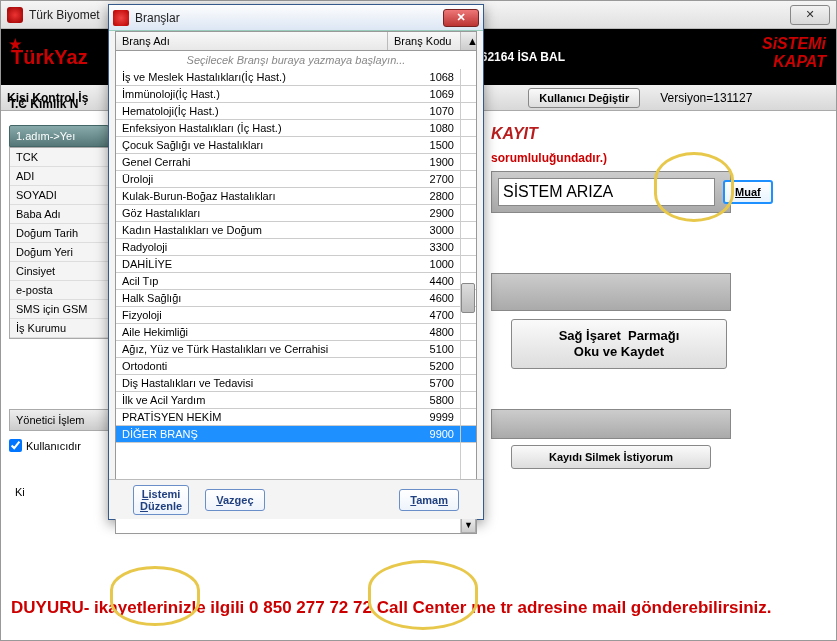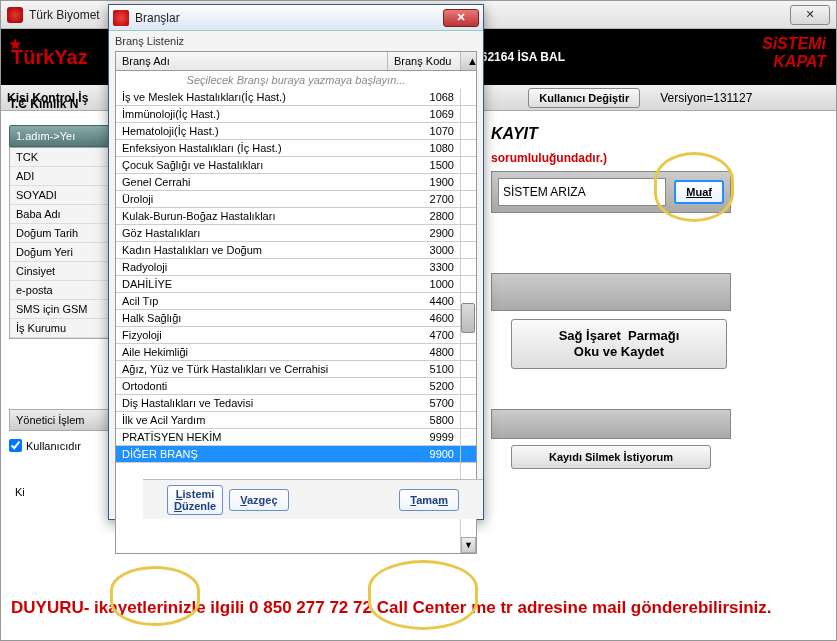--- a/index.html
+++ b/index.html
@@ -27,24 +27,24 @@
 
   .left-panel { position: absolute; left: 8px; top: 12px; width: 100px; }
   .step-head { background: linear-gradient(#8aa,#577); color:#fff; padding:4px 6px; font-size:11px; border:1px solid #466; border-radius:2px 2px 0 0; }
   .field-list { background:#f4f4f4; border:1px solid #aaa; }
   .field-list div { padding:3px 6px; border-bottom:1px solid #ddd; font-size:11px; }
 
   .yon-head { margin-top: 70px; background: linear-gradient(#eee,#ccc); border:1px solid #aaa; padding:4px 6px; font-size:11px; }
   .yon-chk { margin-top:8px; display:flex; align-items:center; gap:4px; }
 
   .right-area { position: absolute; left: 490px; top: 0; }
-  .kayit-title { color:#000000; font-weight:bold; font-size:16px; font-style:italic; margin: 12px 0 8px 0;}
+  .kayit-title { color:#b91c1c; font-weight:bold; font-size:16px; font-style:italic; margin: 12px 0 8px 0;}
   .sorum { color:#c00; font-weight:bold; font-size:12px; margin-bottom:6px;}
   .gray-box { background: linear-gradient(#ccc,#aaa); border:1px solid #888; padding:6px; width: 240px; display:flex; align-items:center; gap:8px; position: relative;}
-  .gray-box input { flex:1; height:28px; border:1px solid #888; padding:12px 4px; font-size:12px;}
+  .gray-box input { flex:1; height:28px; border:1px solid #888; padding:12px 4px; font-size:16px;}
   .muaf-btn { padding:4px 10px; background:linear-gradient(#fff,#e8f4ff); border:2px solid #1e90ff; border-radius:3px; font-weight:bold; font-size:11px; text-decoration: underline; text-underline-offset: 1px; text-align: center;}
   .circle-ann { position:absolute; border:3px solid #e8c84a; border-radius:50% / 40%; pointer-events:none;}
   .ann-muaf { width:80px; height:70px; left: 162px; top:-20px;}
 
   .gray-box2 { background: linear-gradient(#ccc,#aaa); border:1px solid #888; width:240px; height:38px; margin-top:60px;}
   .big-btn { width:216px; margin:8px 20px; padding:8px 4px; background:linear-gradient(#fafafa,#ddd); border:1px solid #888; border-radius:3px; text-align:center; font-weight:bold; font-size:13px; line-height:16px;}
   .gray-box3 { background: linear-gradient(#ccc,#aaa); border:1px solid #888; width:240px; height:30px; margin-top:40px;}
   .link-btn { margin:6px 20px; padding:5px 8px; background:linear-gradient(#fafafa,#ddd); border:1px solid #888; border-radius:3px; text-align:center; font-weight:bold; font-size:11px; width:200px;}
 
   .ticker { position:absolute; left:0; right:0; bottom:0; height:44px; background:#fff; color:#c00; font-weight:bold; font-size:17px; padding:2px 10px; line-height:20px; overflow:hidden;}
@@ -70,21 +70,21 @@
   .dlg-row .c1 { flex:1; padding:2px 6px;}
   .dlg-row .c2 { width:72px; padding:2px 6px; text-align:right;}
   .dlg-row .sb { width:16px; border-left:1px solid #ccc;}
   .dlg-row.selected { background:#1e90ff; color:#fff;}
   .dlg-blank { height: 90px; display:flex;}
   .dlg-blank .fill{flex:1;}
   .dlg-blank .sb{width:16px; border-left:1px solid #ccc; display:flex; align-items:flex-end; justify-content:center;}
   .scroll-dn { width:16px; height:16px; background:linear-gradient(#eee,#ccc); border:1px solid #aaa; font-size:9px; text-align:center; line-height:14px;}
   .scroll-thumb { position:absolute; right:1px; top:214px; width:14px; height:30px; background:linear-gradient(#ddd,#bbb); border:1px solid #888; border-radius:2px;}
 
-  .dlg-footer { position:absolute; left:0; right:0; bottom:0; height:40px; background:#f4f4f4; border-top:1px solid #bbb; display:flex; align-items:center; padding:0 24px; gap:6px;margin-left:34px;}
+  .dlg-footer { position:absolute; left:0; right:0; bottom:0; height:40px; background:#f4f4f4; border-top:1px solid #bbb; display:flex; align-items:center; padding:0 24px; gap:16px;}
   .dlg-btn { padding:4px 10px; background:linear-gradient(#fff,#eef4fc); border:1px solid #6a8ec8; border-radius:3px; font-size:11px; color:#204080; font-weight: bold;}
   .dlg-btn.small { line-height:12px; padding:2px 6px;}
   .dlg-btn u { text-decoration: underline; }
   .spacer { flex:1;}
 
   .ann-listemi { left:110px; top:566px; width:90px; height:60px; position:absolute; border:3px solid #e8c84a; border-radius:50% / 40%; pointer-events:none;}
   .ann-tamam { left:368px; top:560px; width:110px; height:70px; position:absolute; border:3px solid #e8c84a; border-radius:50% / 40%; pointer-events:none;}
 </style>
 </head>
 <body>
@@ -155,21 +155,20 @@
 
   <div class="ticker">DUYURU-                                                             ikayetlerinizle ilgili 0 850 277 72 72 Call Center me                                                               tr adresine mail gönderebilirsiniz.</div>
 </div>
 
 <div class="dlg">
   <div class="dlg-titlebar">
     <div class="icon"></div>
     <div class="t">Branşlar</div>
     <div class="dlg-close">✕</div>
   </div>
-  <div class="dlg-sub">Branş Listeniz</div>
   <div class="dlg-headers">
     <div class="h1">Branş Adı</div>
     <div class="h2">Branş Kodu</div>
     <div class="scroll-up">▲</div>
   </div>
   <div class="dlg-search">Seçilecek Branşı buraya yazmaya başlayın...</div>
   <div class="dlg-list" id="dlg-list">
 
     <div class="dlg-row">
         <div class="c1">İş ve Meslek Hastalıkları(İç Hast.)</div>

